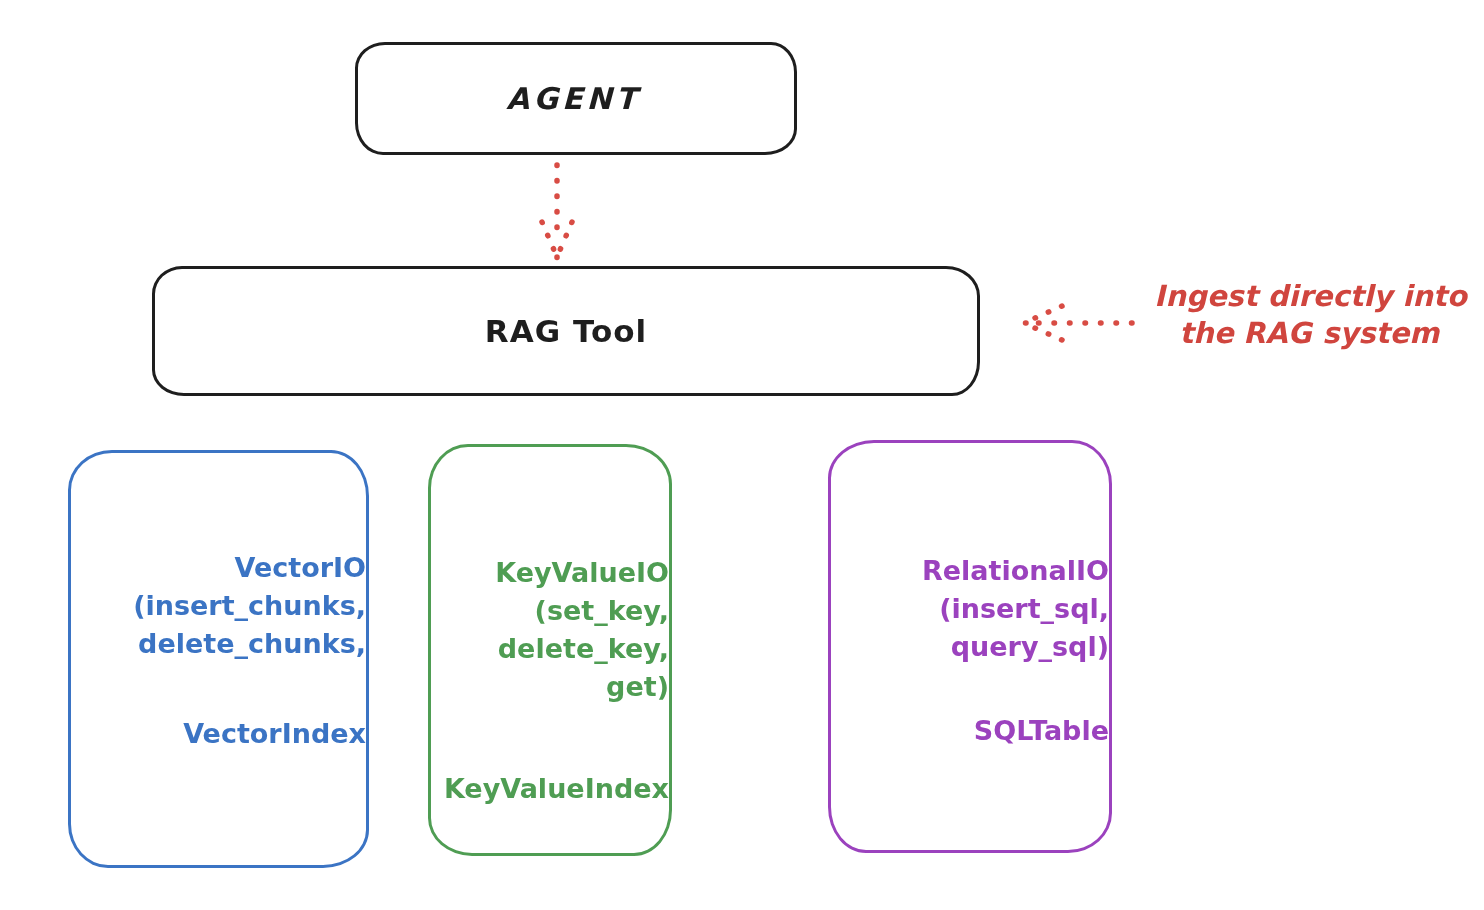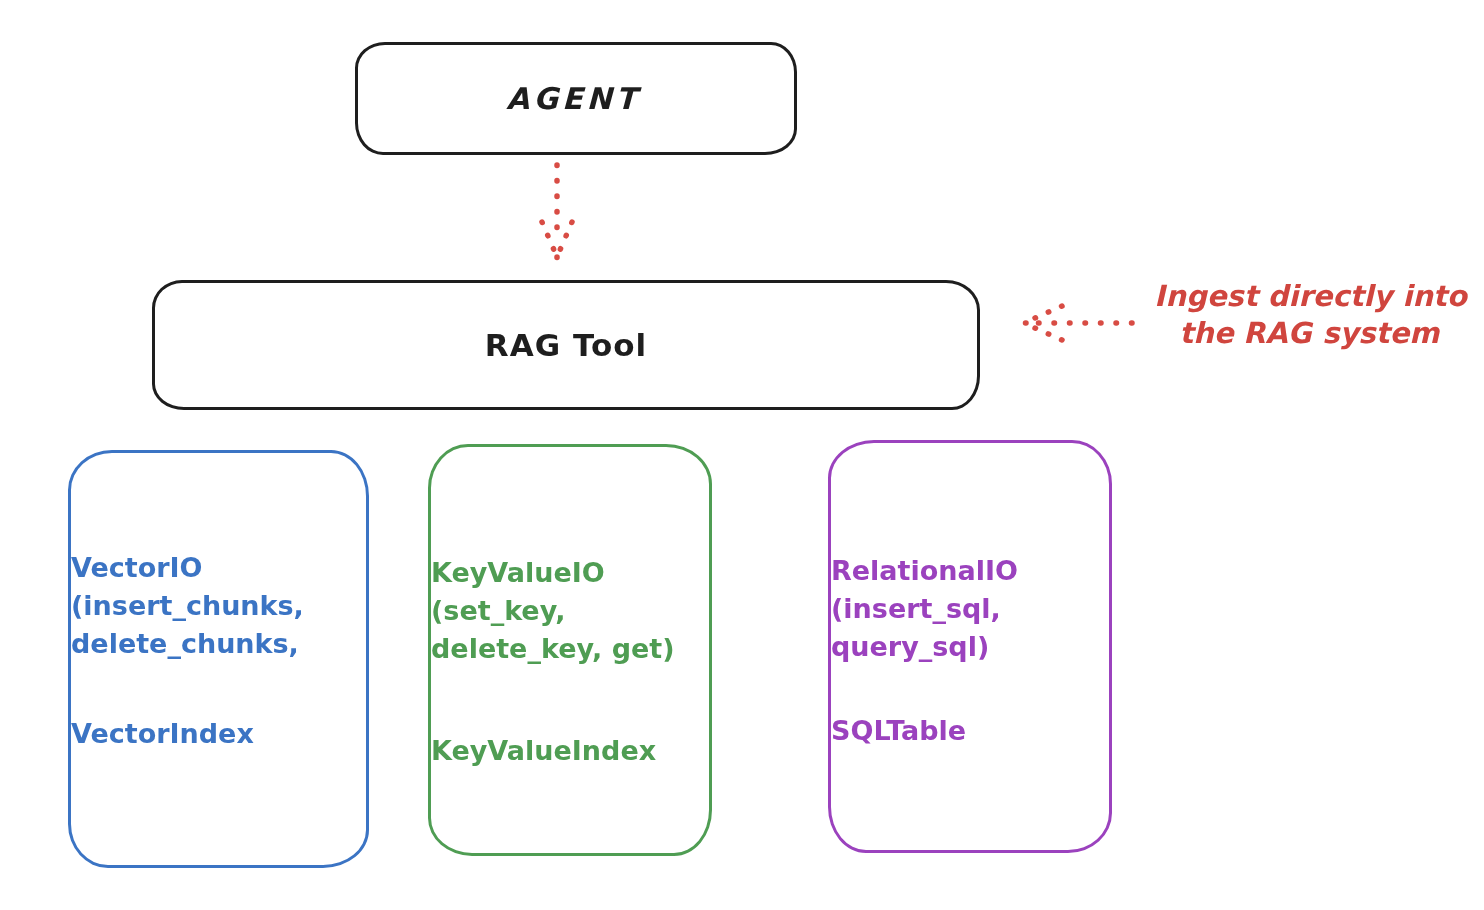--- a/index.html
+++ b/index.html
@@ -31,21 +31,21 @@
   }
   .box-agent .label {
     font-size: 30px;
     font-weight: 700;
     letter-spacing: 4px;
     color: #1e1e1e;
     font-style: italic;
     transform: skewX(-4deg);
   }
   .box-rag {
-    left: 152px; top: 280px;
+    left: 152px; top: 266px;
     width: 828px; height: 130px;
     border-radius: 30px 34px 28px 32px / 28px 30px 34px 26px;
   }
   .box-rag .label {
     font-size: 31px;
     font-weight: 600;
     letter-spacing: 1px;
     color: #1e1e1e;
   }
 
@@ -67,38 +67,39 @@
     font-style: italic;
     transform: skewX(-2deg);
   }
 
   
   .card {
     position: absolute;
     background: #ffffff;
     border-width: 3.5px;
     border-style: solid;
-    text-align: left;
+    text-align: right;
     font-weight: 600;
+    padding-left: 12px;
   }
   .card .card-lines { font-size: 27px; line-height: 38px; }
   .card .card-index { font-size: 27px; line-height: 38px; }
 
   .card-vector {
     left: 68px; top: 450px;
     width: 301px; height: 418px;
     border-color: #3b74c4; color: #3b74c4;
     border-radius: 44px 38px 46px 40px / 40px 46px 38px 44px;
     padding-top: 96px;
   }
   .card-vector .card-index { margin-top: 52px; }
 
   .card-keyvalue {
     left: 428px; top: 444px;
-    width: 284px; height: 412px;
+    width: 244px; height: 412px;
     border-color: #4f9d53; color: #4f9d53;
     border-radius: 40px 46px 38px 44px / 44px 40px 46px 38px;
     padding-top: 107px;
   }
   .card-keyvalue .card-index { margin-top: 64px; }
 
   .card-relational {
     left: 784px; top: 440px;
     width: 284px; height: 413px;
     border-color: #9b42be; color: #9b42be;

